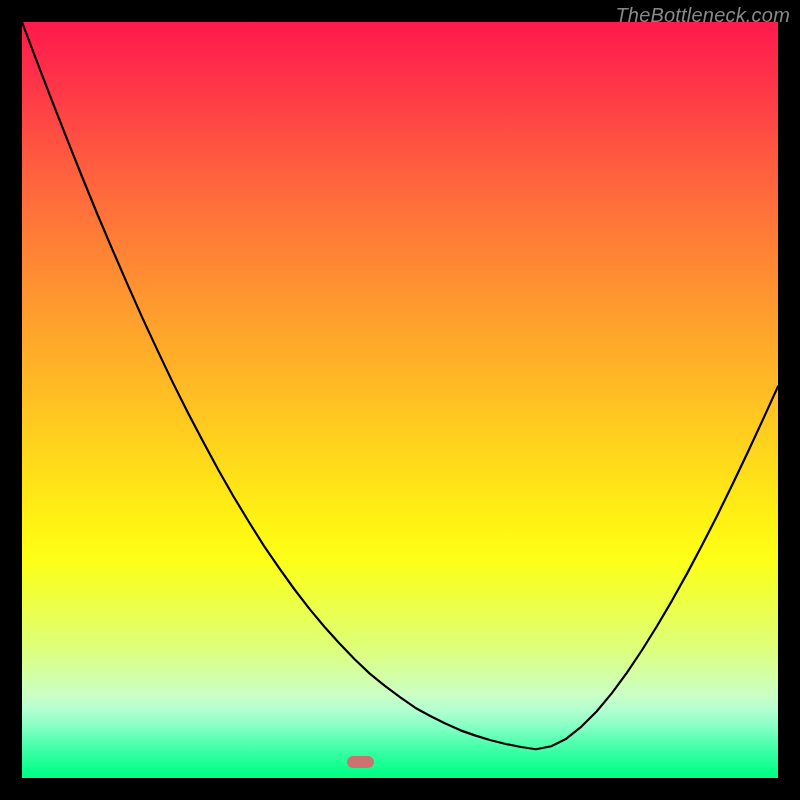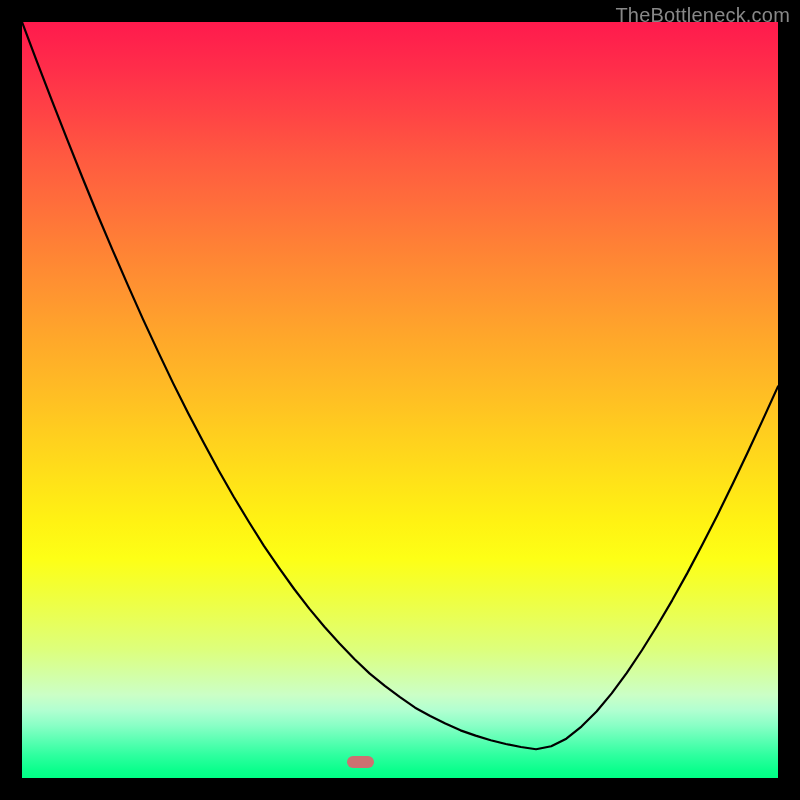--- a/index.html
+++ b/index.html
@@ -9,20 +9,21 @@
     height: 800px;
     background: #000;
     overflow: hidden;
     font-family: Arial, sans-serif;
   }
   .frame {
     position: relative;
     width: 800px;
     height: 597px;
     background: #000;
+    font-style: italic;
   }
   .plot-area {
     position: absolute;
     left: 22px;
     top: 22px;
     width: 756px;
     height: 756px;
     overflow: hidden;
   }
   .gradient-bg {

